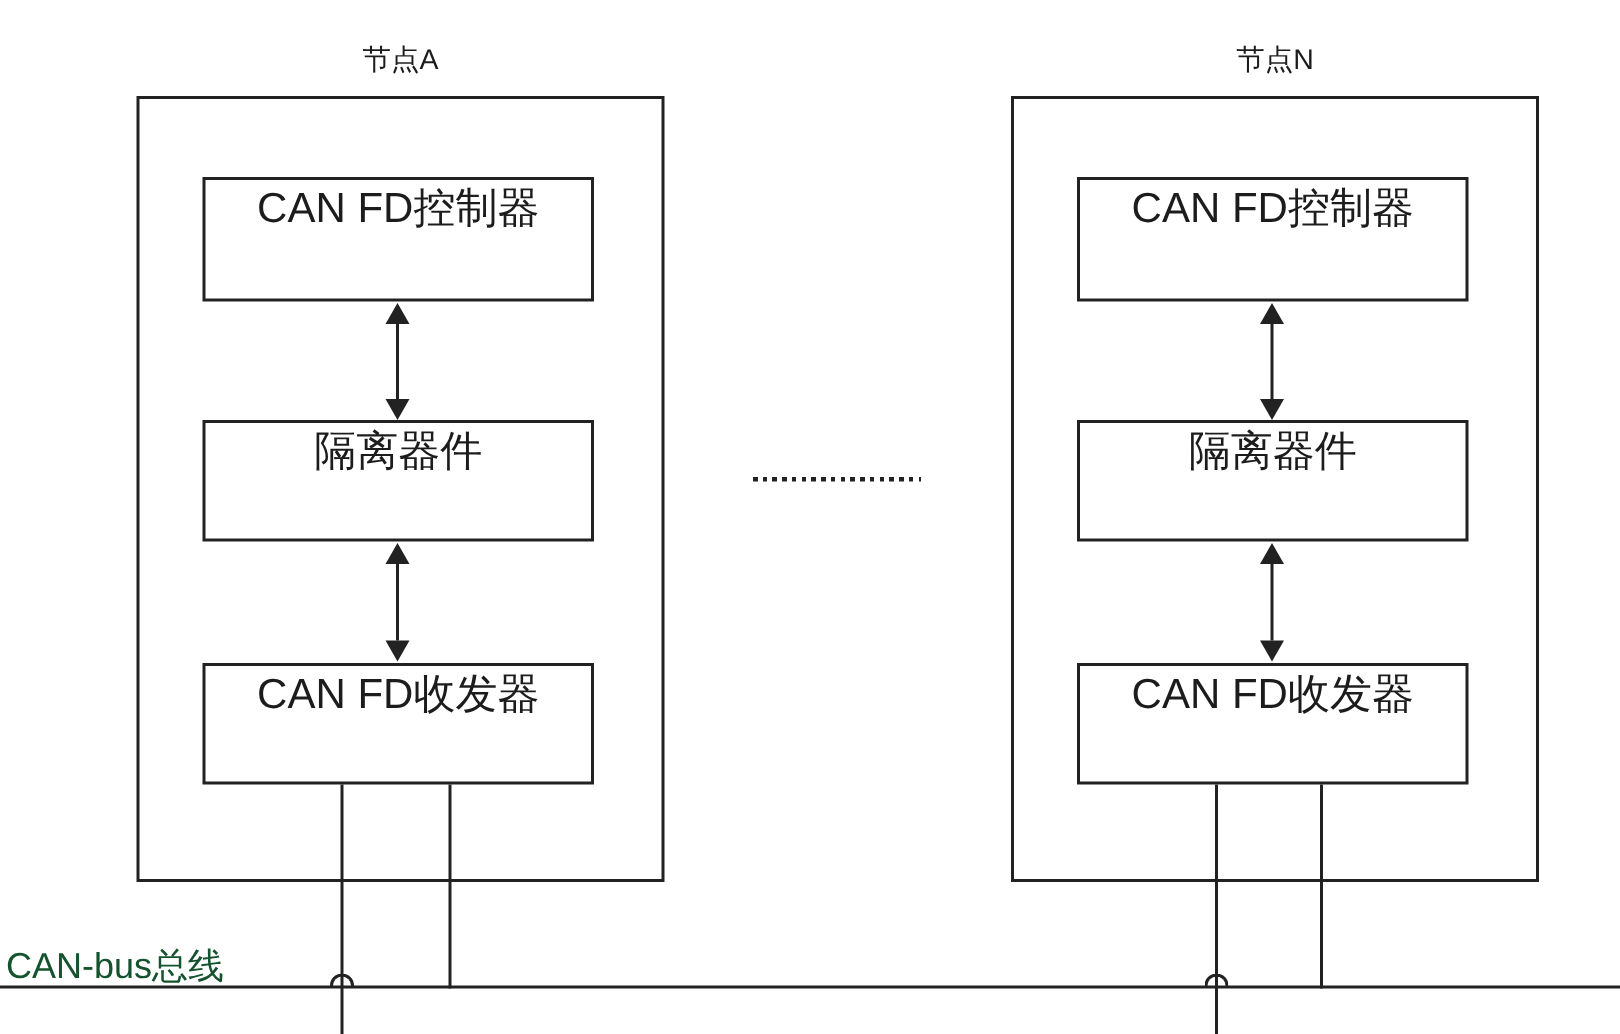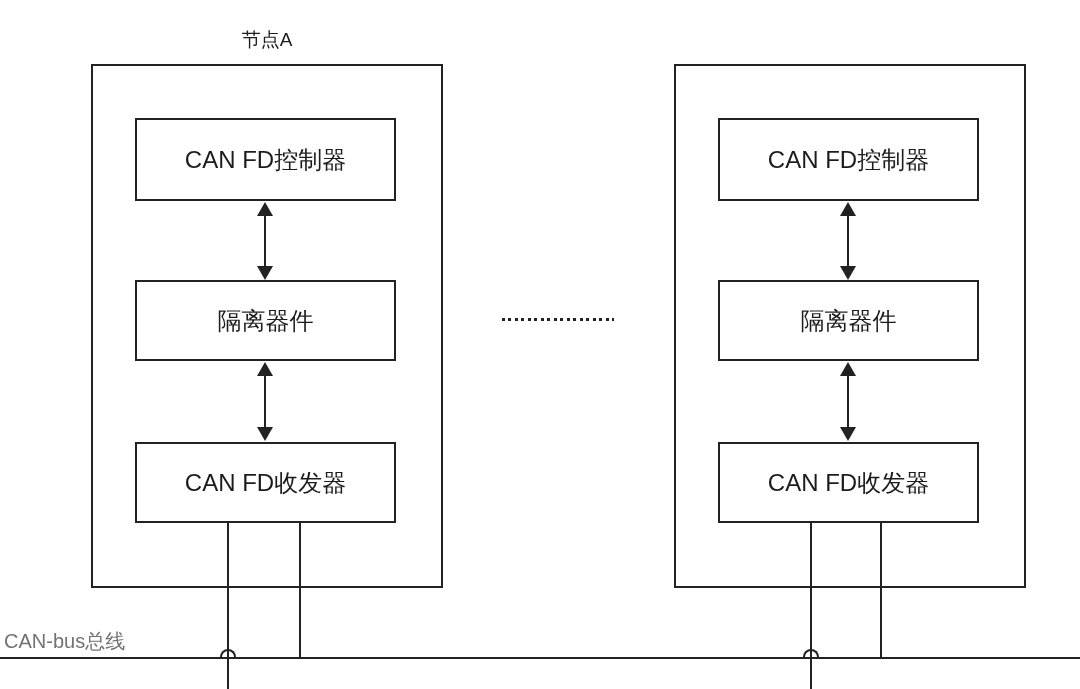--- a/index.html
+++ b/index.html
@@ -33,22 +33,22 @@
     border:2px solid var(--line);
     box-sizing:border-box;
     background:transparent;
   }
   .block{
     position:absolute;
     width:261px;
     border:2px solid var(--line);
     box-sizing:border-box;
     background:var(--bg);
-    display:flex;align-items:center;justify-content:center;
-    font-size:24px;
+    display:flex;align-items:flex-start;justify-content:center;
+    font-size:28px;
     white-space:nowrap;
   }
   .varrow{
     position:absolute;
     width:16px;
     display:flex;flex-direction:column;align-items:center;
   }
   .varrow .head-up{
     width:0;height:0;
     border-left:8px solid transparent;
@@ -75,22 +75,22 @@
   }
   .dots{
     position:absolute;
     left:502px;top:294px;
     width:112px;height:3px;
     background:repeating-linear-gradient(90deg,var(--line) 0 3px,transparent 3px 6.5px);
   }
   .bus-label{
     position:absolute;
     left:4px;top:604px;
-    font-size:20px;
-    color:#737373;
+    font-size:24px;
+    color:#14532d;
     white-space:nowrap;
   }
   .watermark{
     position:absolute;
     right:14px;top:661px;
     font-size:20px;
     color:var(--wm);
     white-space:nowrap;
   }
 </style>
@@ -125,20 +125,21 @@
 
   <div class="block" style="left:135px;top:418px;height:81px;">
     <span>CAN FD收发器</span>
   </div>
 
   <div class="vline" style="left:227px;top:499px;height:188px;"></div>
   <div class="vline" style="left:299px;top:499px;height:136px;"></div>
 
   <div class="dots"></div>
 
+  <div class="node-title" style="left:674px;">节点N</div>
 
   <div class="node-box" style="left:674px;"></div>
 
   <div class="block" style="left:718px;top:94px;height:83px;">
     <span>CAN FD控制器</span>
   </div>
 
   <div class="varrow" style="left:840px;top:178px;height:78px;">
     <div class="head-up"></div>
     <div class="shaft"></div>

